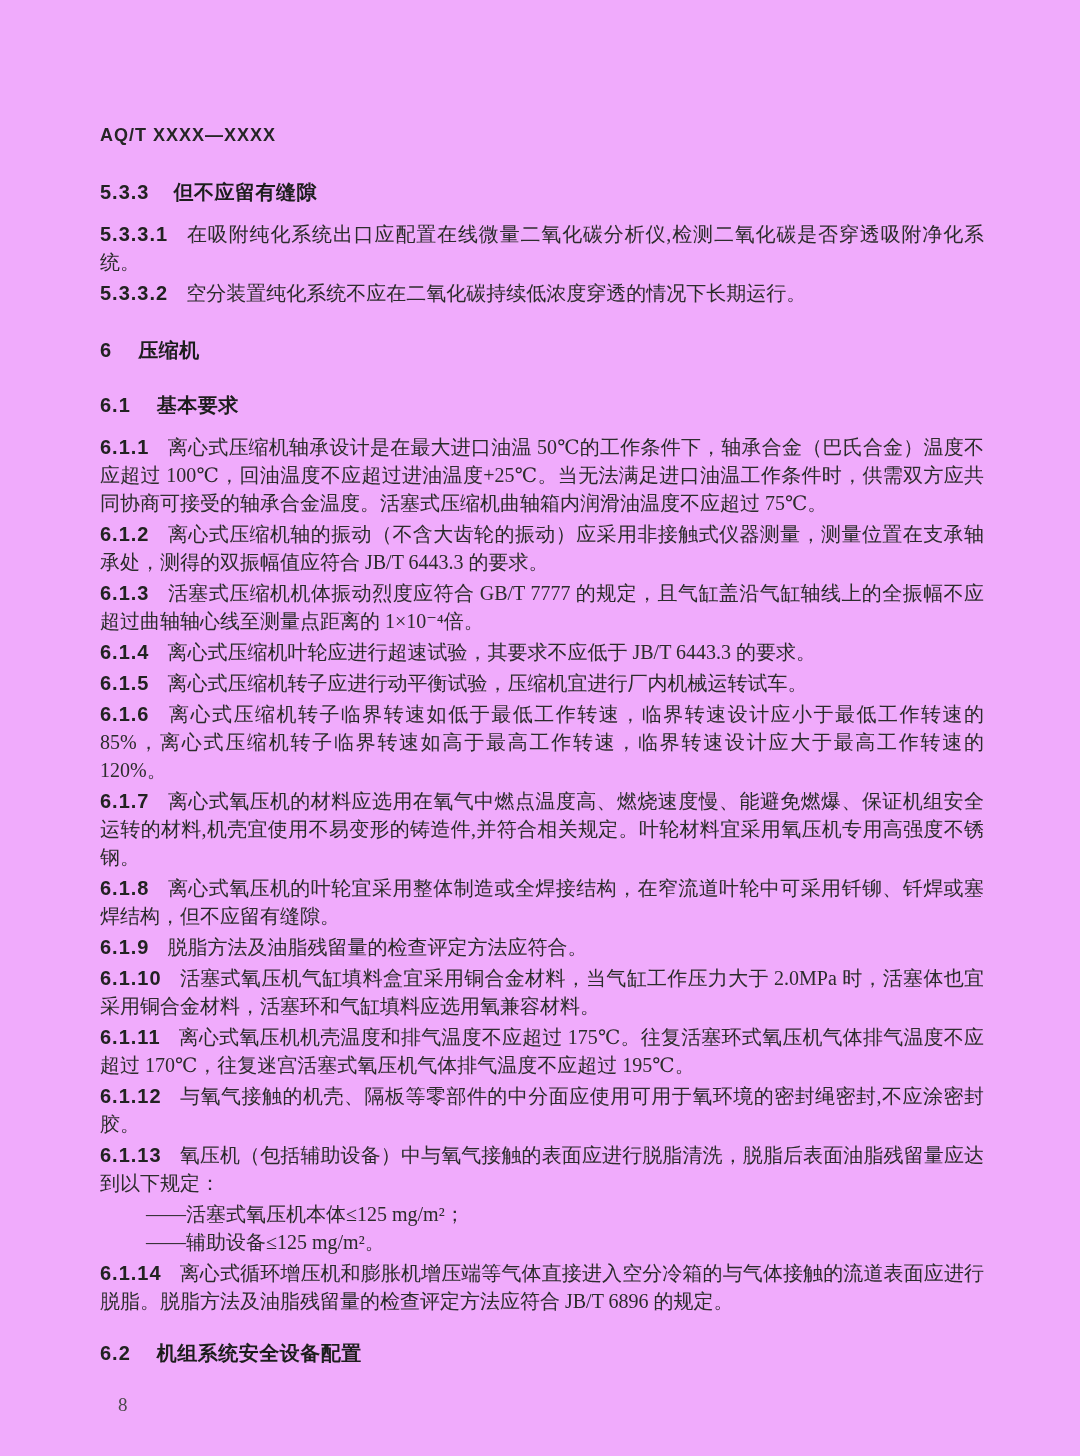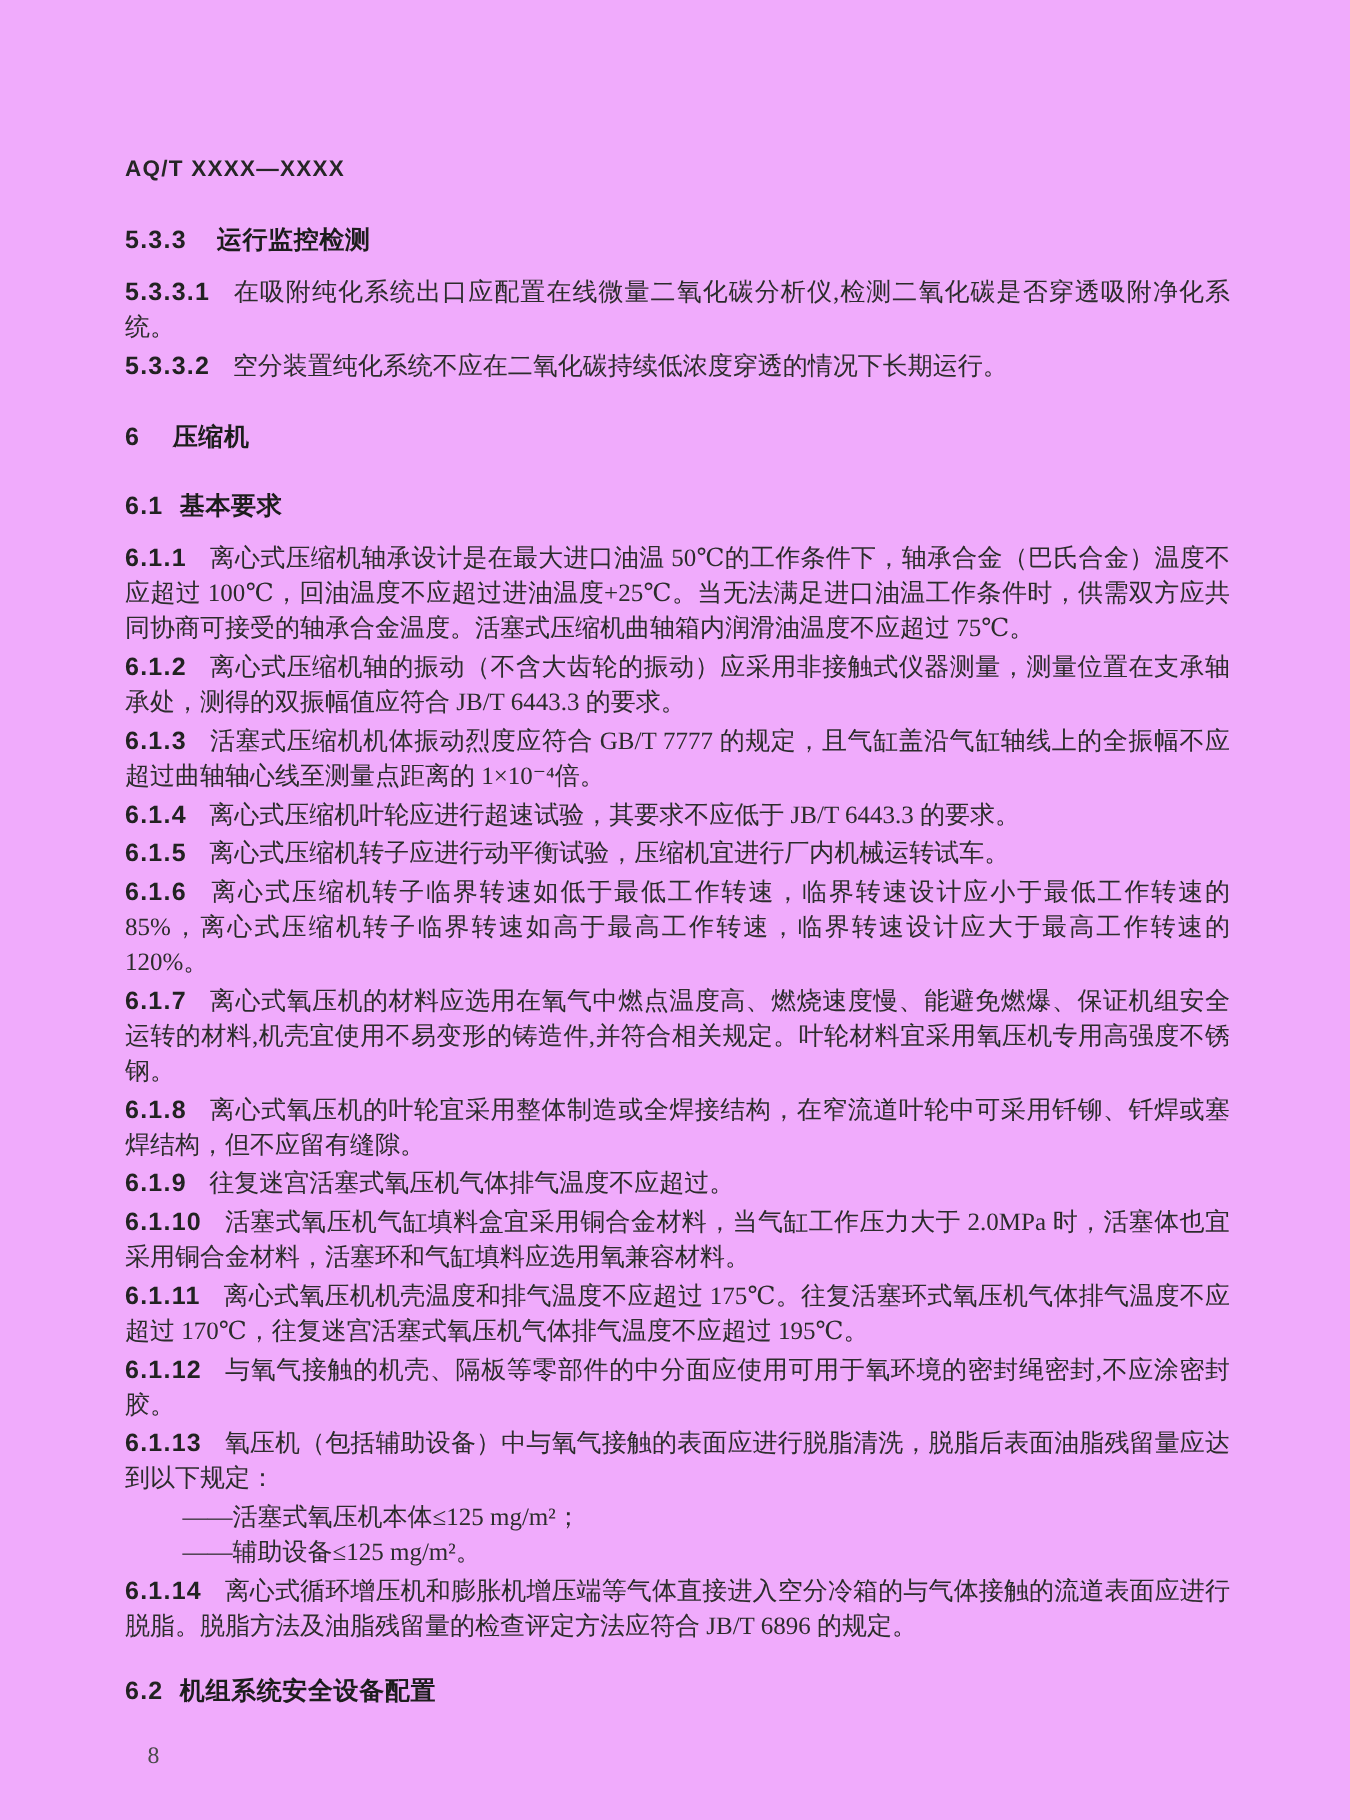--- a/index.html
+++ b/index.html
@@ -64,52 +64,52 @@
   }
   .num {
     font-family: "Liberation Sans", "DejaVu Sans", sans-serif;
     font-weight: 700;
     color: #222222;
     letter-spacing: 1px;
     margin-right: 18px;
     white-space: nowrap;
   }
   .block.h1 .num { margin-right: 26px; }
-  .block.h2 .num { margin-right: 13px; }
+  .block.h2 .num { margin-right: 26px; }
   .block.h3 .num { margin-right: 24px; }
   .footer-pagenum {
     position: absolute;
     left: 118px;
     top: 1394px;
     font-family: "Liberation Serif", "DejaVu Serif", serif;
     font-size: 19px;
     color: #4a4a4a;
   }
 </style>
 </head>
 <body>
 
 <div class="page">
   <div class="content">
     <div class="doc-header">AQ/T XXXX—XXXX</div>
     <div>
-        <div class="block h3"><span class="num">5.3.3</span><span class="txt">运行监控检测</span></div>
+        <div class="block h3"><span class="num">5.3.3</span><span class="txt">但不应留有缝隙</span></div>
         <div class="block clause"><span class="num">5.3.3.1</span><span class="txt">在吸附纯化系统出口应配置在线微量二氧化碳分析仪,检测二氧化碳是否穿透吸附净化系统。</span></div>
         <div class="block clause"><span class="num">5.3.3.2</span><span class="txt">空分装置纯化系统不应在二氧化碳持续低浓度穿透的情况下长期运行。</span></div>
         <div class="block h1"><span class="num">6</span><span class="txt">压缩机</span></div>
         <div class="block h2"><span class="num">6.1</span><span class="txt">基本要求</span></div>
         <div class="block clause"><span class="num">6.1.1</span><span class="txt">离心式压缩机轴承设计是在最大进口油温 50℃的工作条件下，轴承合金（巴氏合金）温度不应超过 100℃，回油温度不应超过进油温度+25℃。当无法满足进口油温工作条件时，供需双方应共同协商可接受的轴承合金温度。活塞式压缩机曲轴箱内润滑油温度不应超过 75℃。</span></div>
         <div class="block clause"><span class="num">6.1.2</span><span class="txt">离心式压缩机轴的振动（不含大齿轮的振动）应采用非接触式仪器测量，测量位置在支承轴承处，测得的双振幅值应符合 JB/T 6443.3 的要求。</span></div>
         <div class="block clause"><span class="num">6.1.3</span><span class="txt">活塞式压缩机机体振动烈度应符合 GB/T 7777 的规定，且气缸盖沿气缸轴线上的全振幅不应超过曲轴轴心线至测量点距离的 1×10⁻⁴倍。</span></div>
         <div class="block clause"><span class="num">6.1.4</span><span class="txt">离心式压缩机叶轮应进行超速试验，其要求不应低于 JB/T 6443.3 的要求。</span></div>
         <div class="block clause"><span class="num">6.1.5</span><span class="txt">离心式压缩机转子应进行动平衡试验，压缩机宜进行厂内机械运转试车。</span></div>
         <div class="block clause"><span class="num">6.1.6</span><span class="txt">离心式压缩机转子临界转速如低于最低工作转速，临界转速设计应小于最低工作转速的 85%，离心式压缩机转子临界转速如高于最高工作转速，临界转速设计应大于最高工作转速的 120%。</span></div>
         <div class="block clause"><span class="num">6.1.7</span><span class="txt">离心式氧压机的材料应选用在氧气中燃点温度高、燃烧速度慢、能避免燃爆、保证机组安全运转的材料,机壳宜使用不易变形的铸造件,并符合相关规定。叶轮材料宜采用氧压机专用高强度不锈钢。</span></div>
         <div class="block clause"><span class="num">6.1.8</span><span class="txt">离心式氧压机的叶轮宜采用整体制造或全焊接结构，在窄流道叶轮中可采用钎铆、钎焊或塞焊结构，但不应留有缝隙。</span></div>
-        <div class="block clause"><span class="num">6.1.9</span><span class="txt">往复迷宫活塞式氧压机气体排气温度不应超过。</span></div>
+        <div class="block clause"><span class="num">6.1.9</span><span class="txt">脱脂方法及油脂残留量的检查评定方法应符合。</span></div>
         <div class="block clause"><span class="num">6.1.10</span><span class="txt">活塞式氧压机气缸填料盒宜采用铜合金材料，当气缸工作压力大于 2.0MPa 时，活塞体也宜采用铜合金材料，活塞环和气缸填料应选用氧兼容材料。</span></div>
         <div class="block clause"><span class="num">6.1.11</span><span class="txt">离心式氧压机机壳温度和排气温度不应超过 175℃。往复活塞环式氧压机气体排气温度不应超过 170℃，往复迷宫活塞式氧压机气体排气温度不应超过 195℃。</span></div>
         <div class="block clause"><span class="num">6.1.12</span><span class="txt">与氧气接触的机壳、隔板等零部件的中分面应使用可用于氧环境的密封绳密封,不应涂密封胶。</span></div>
         <div class="block clause"><span class="num">6.1.13</span><span class="txt">氧压机（包括辅助设备）中与氧气接触的表面应进行脱脂清洗，脱脂后表面油脂残留量应达到以下规定：</span></div>
         <div class="block list"><span class="txt">——活塞式氧压机本体≤125 mg/m²；</span></div>
         <div class="block list"><span class="txt">——辅助设备≤125 mg/m²。</span></div>
         <div class="block clause"><span class="num">6.1.14</span><span class="txt">离心式循环增压机和膨胀机增压端等气体直接进入空分冷箱的与气体接触的流道表面应进行脱脂。脱脂方法及油脂残留量的检查评定方法应符合 JB/T 6896 的规定。</span></div>
         <div class="block h2"><span class="num">6.2</span><span class="txt">机组系统安全设备配置</span></div>
       </div>
   </div>

